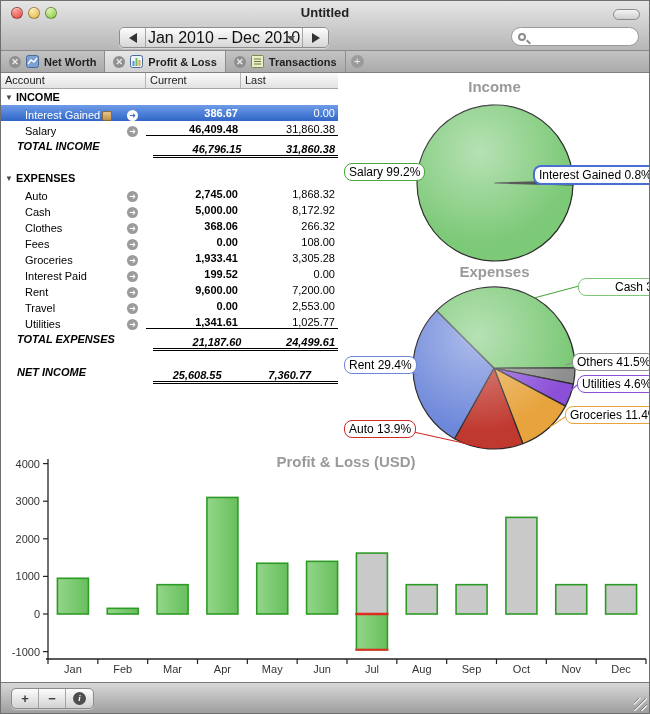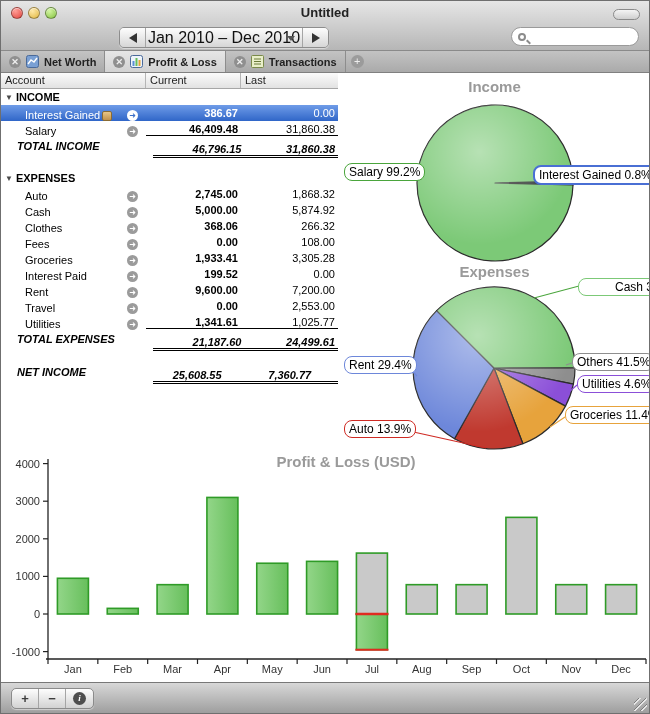--- a/index.html
+++ b/index.html
@@ -204,21 +204,21 @@
             </div>
             <div class="c-cur">2,745.00</div>
             <div class="c-last">1,868.32</div>
           </div>
           <div class="trow">
             <div class="c-acct indent2">
               <span>Cash</span>
               <span class="rowarrow">➜</span>
             </div>
             <div class="c-cur">5,000.00</div>
-            <div class="c-last">5,874.92</div>
+            <div class="c-last">8,172.92</div>
           </div>
           <div class="trow">
             <div class="c-acct indent2">
               <span>Clothes</span>
               <span class="rowarrow">➜</span>
             </div>
             <div class="c-cur">368.06</div>
             <div class="c-last">266.32</div>
           </div>
           <div class="trow">

